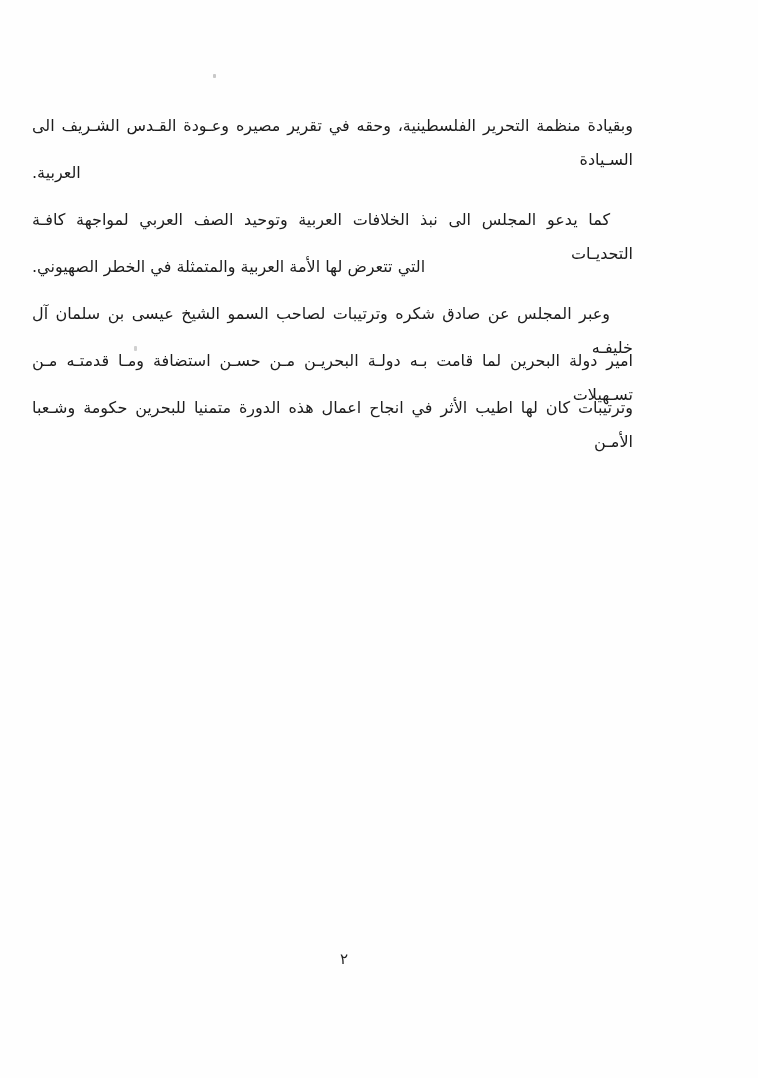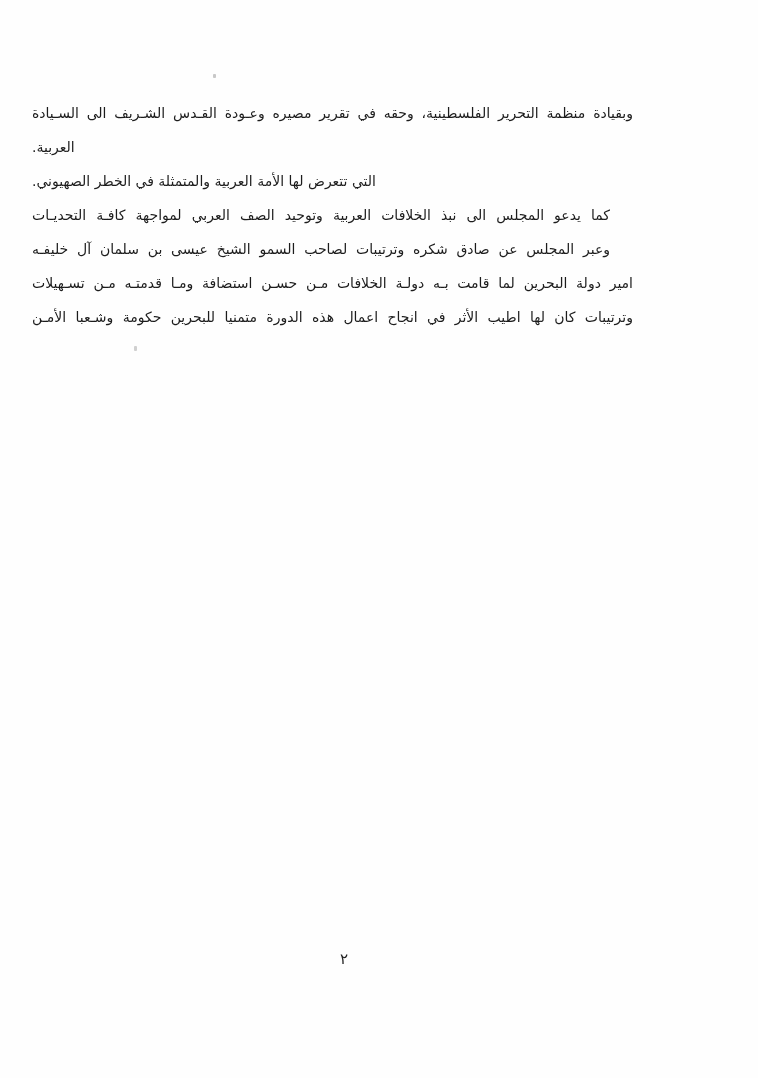--- a/index.html
+++ b/index.html
@@ -18,26 +18,27 @@
   .text-block {
     position: absolute;
     top: 96px;
     left: 32px;
     width: 601px;
     direction: rtl;
   }
   .line {
     direction: rtl;
     unicode-bidi: embed;
-    font-size: 14px;
+    font-size: 16px;
     line-height: 34px;
     height: 34px;
     color: #1c1c1c;
     white-space: nowrap;
     font-family: "DejaVu Sans", sans-serif;
+    margin-top: 13px;
   }
   
   .line.justified {
     white-space: normal;
     text-align: justify;
     text-align-last: justify;
   }
   
   .line.para-indent {
     text-indent: 23px;
@@ -86,22 +87,22 @@
 <body>
 
 <div class="page">
 
   <span class="speck speck-top"></span>
   <span class="speck speck-mid"></span>
 
   <div class="text-block">
     <div class="line justified">وبقيادة منظمة التحرير الفلسطينية، وحقه في تقرير مصيره وعـودة القـدس الشـريف الى السـيادة</div>
     <div class="line para-end slight-offset">العربية.</div>
+    <div class="line justified para-indent">كما يدعو المجلس الى نبذ الخلافات العربية وتوحيد الصف العربي لمواجهة كافـة التحديـات</div>
     <div class="line para-end">التي تتعرض لها الأمة العربية والمتمثلة في الخطر الصهيوني.</div>
-    <div class="line justified para-indent">كما يدعو المجلس الى نبذ الخلافات العربية وتوحيد الصف العربي لمواجهة كافـة التحديـات</div>
     <div class="line justified para-indent">وعبر المجلس عن صادق شكره وترتيبات لصاحب السمو الشيخ عيسى بن سلمان آل خليفـه</div>
-    <div class="line justified">امير دولة البحرين لما قامت بـه دولـة الخلافات مـن حسـن استضافة ومـا قدمتـه مـن تسـهيلات</div>
+    <div class="line justified">امير دولة البحرين لما قامت بـه دولـة البحريـن مـن حسـن استضافة ومـا قدمتـه مـن تسـهيلات</div>
     <div class="line justified">وترتيبات كان لها اطيب الأثر في انجاح اعمال هذه الدورة متمنيا للبحرين حكومة وشـعبا الأمـن</div>
   </div>
 
   <div class="page-number">٢</div>
 
 </div>
 
 </body></html>

